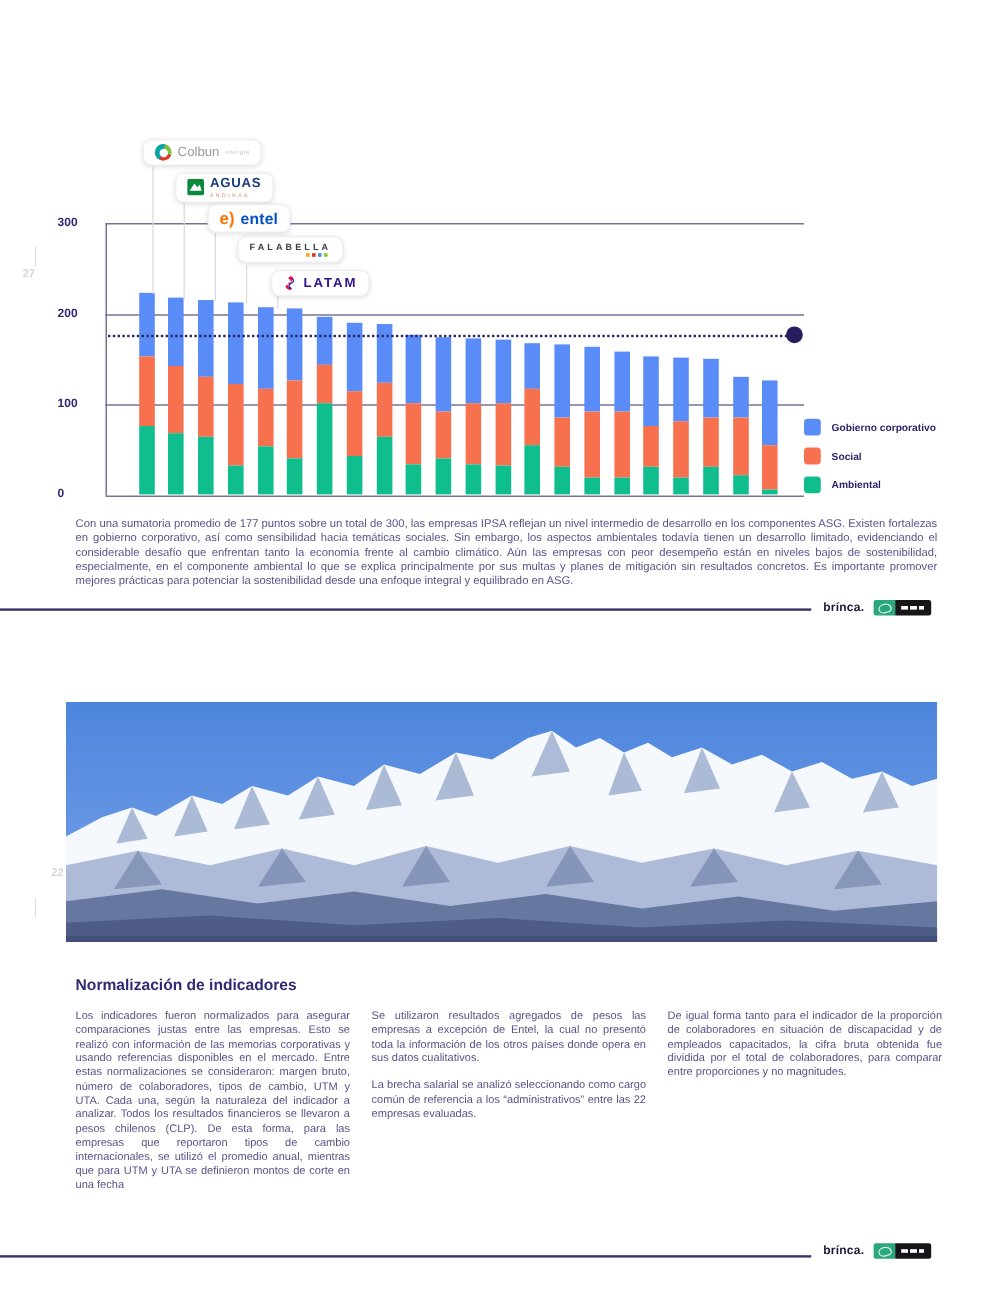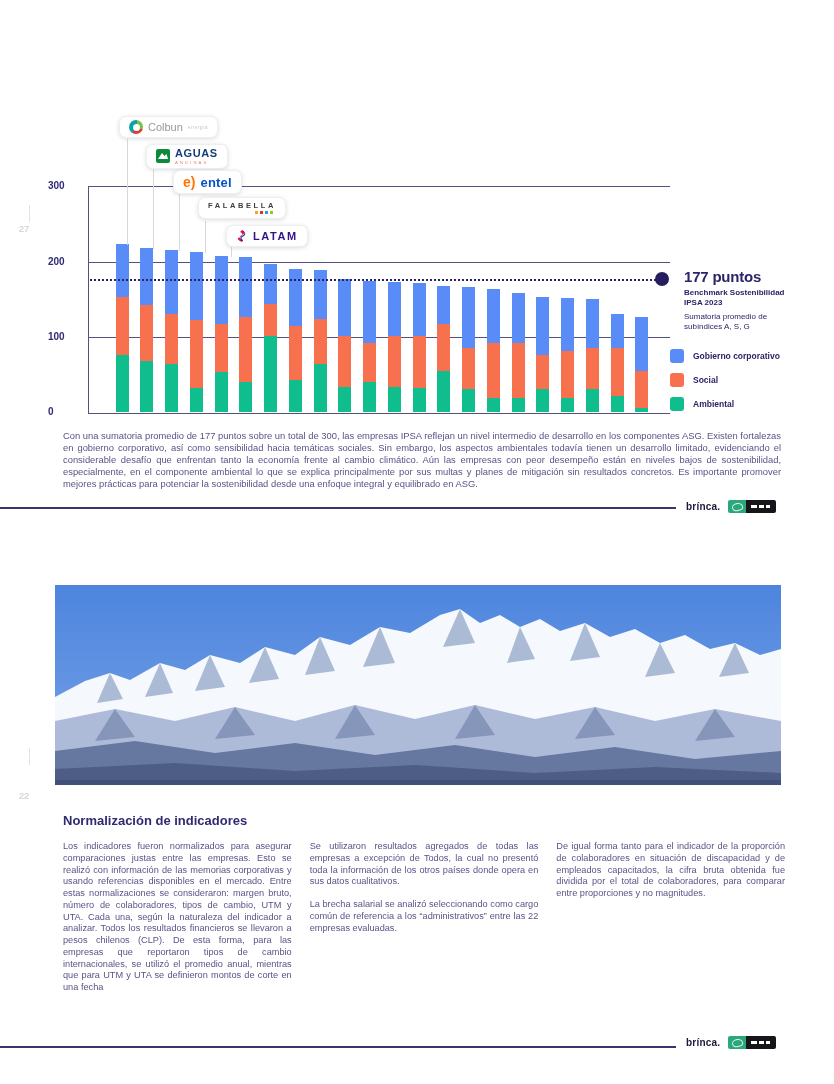--- a/index.html
+++ b/index.html
@@ -249,31 +249,20 @@
   </div>
 
   <div class="callout" style="left:226px;top:225px;">
     <svg width="12" height="14" viewBox="0 0 12 14">
       <path d="M6 1 C9 2 9 5 6 6 C3 7 3 10 6 11 L6 13 C1 11 1 9 4 8 C7 7 7 4 4 3 Z" fill="#e8114b"></path>
       <path d="M7 2 C10 3.5 10 6 7 7.5 C5 8.5 5 10 7 11 L7 12.5 C3.5 11 3.5 8 6.5 6.5 C9 5.2 9 3.5 7 2.8 Z" fill="#1b0088" opacity="0.85"></path>
     </svg>
     <span class="latam-text">LATAM</span>
   </div>
 
-  <div class="bench-note">
-    <div class="bench-value">177 puntos</div>
-    <div class="bench-sub-b">
-      <span>Benchmark Sostenibilidad</span><br>
-      <span>IPSA 2023</span>
-    </div>
-    <div class="bench-sub">
-      <span>Sumatoria promedio de</span><br>
-      <span>subíndices A, S, G</span>
-    </div>
-  </div>
 
   <div class="legend">
     <div class="legend-row">
       <span class="legend-sw" style="background: rgb(90, 140, 248);"></span>
       <span class="legend-label">Gobierno corporativo</span>
     </div>
     <div class="legend-row">
       <span class="legend-sw" style="background: rgb(247, 113, 79);"></span>
       <span class="legend-label">Social</span>
     </div>
@@ -288,21 +277,21 @@
   <div class="divider" style="top:507px;"></div>
   <div class="footer-logos" style="top:500px;">
     <span class="brand-word">brínca.</span>
     <span class="badge">
       <span class="badge-green"></span>
       <span class="badge-black"></span>
     </span>
   </div>
 
   <div class="page-tick" style="top:748px;"></div>
-  <div class="page-num" style="top:790px;">22</div>
+  <div class="page-num" style="top:722px;margin-left:24px;">22</div>
 
   <svg class="mountain" viewBox="0 0 726 200" preserveAspectRatio="none">
     <defs>
       <linearGradient id="sky" x1="0" y1="0" x2="0" y2="1">
         <stop offset="0" stop-color="#4d85dd"></stop>
         <stop offset="1" stop-color="#7aa3e8"></stop>
       </linearGradient>
     </defs>
     <rect x="0" y="0" width="726" height="200" fill="url(#sky)"></rect>
 
@@ -337,21 +326,21 @@
     <rect x="0" y="195" width="726" height="5" fill="#40507a"></rect>
   </svg>
 
   <div class="h2">Normalización de indicadores</div>
 
   <div class="cols">
     <div class="col">
       <p>Los indicadores fueron normalizados para asegurar comparaciones justas entre las empresas. Esto se realizó con información de las memorias corporativas y usando referencias disponibles en el mercado. Entre estas normalizaciones se consideraron: margen bruto, número de colaboradores, tipos de cambio, UTM y UTA. Cada una, según la naturaleza del indicador a analizar. Todos los resultados financieros se llevaron a pesos chilenos (CLP). De esta forma, para las empresas que reportaron tipos de cambio internacionales, se utilizó el promedio anual, mientras que para UTM y UTA se definieron montos de corte en una fecha</p>
     </div>
     <div class="col">
-      <p>Se utilizaron resultados agregados de todas las empresas a excepción de Todos, la cual no presentó toda la información de los otros países donde opera en sus datos cualitativos.</p>
+      <p>Se utilizaron resultados agregados de pesos las empresas a excepción de Entel, la cual no presentó toda la información de los otros países donde opera en sus datos cualitativos.</p>
       <p>La brecha salarial se analizó seleccionando como cargo común de referencia a los “administrativos” entre las 22 empresas evaluadas.</p>
     </div>
     <div class="col">
       <p>De igual forma tanto para el indicador de la proporción de colaboradores en situación de discapacidad y de empleados capacitados, la cifra bruta obtenida fue dividida por el total de colaboradores, para comparar entre proporciones y no magnitudes.</p>
     </div>
   </div>
 
   <div class="divider" style="top:1046px;"></div>
   <div class="footer-logos" style="top:1036px;">
     <span class="brand-word">brínca.</span>

